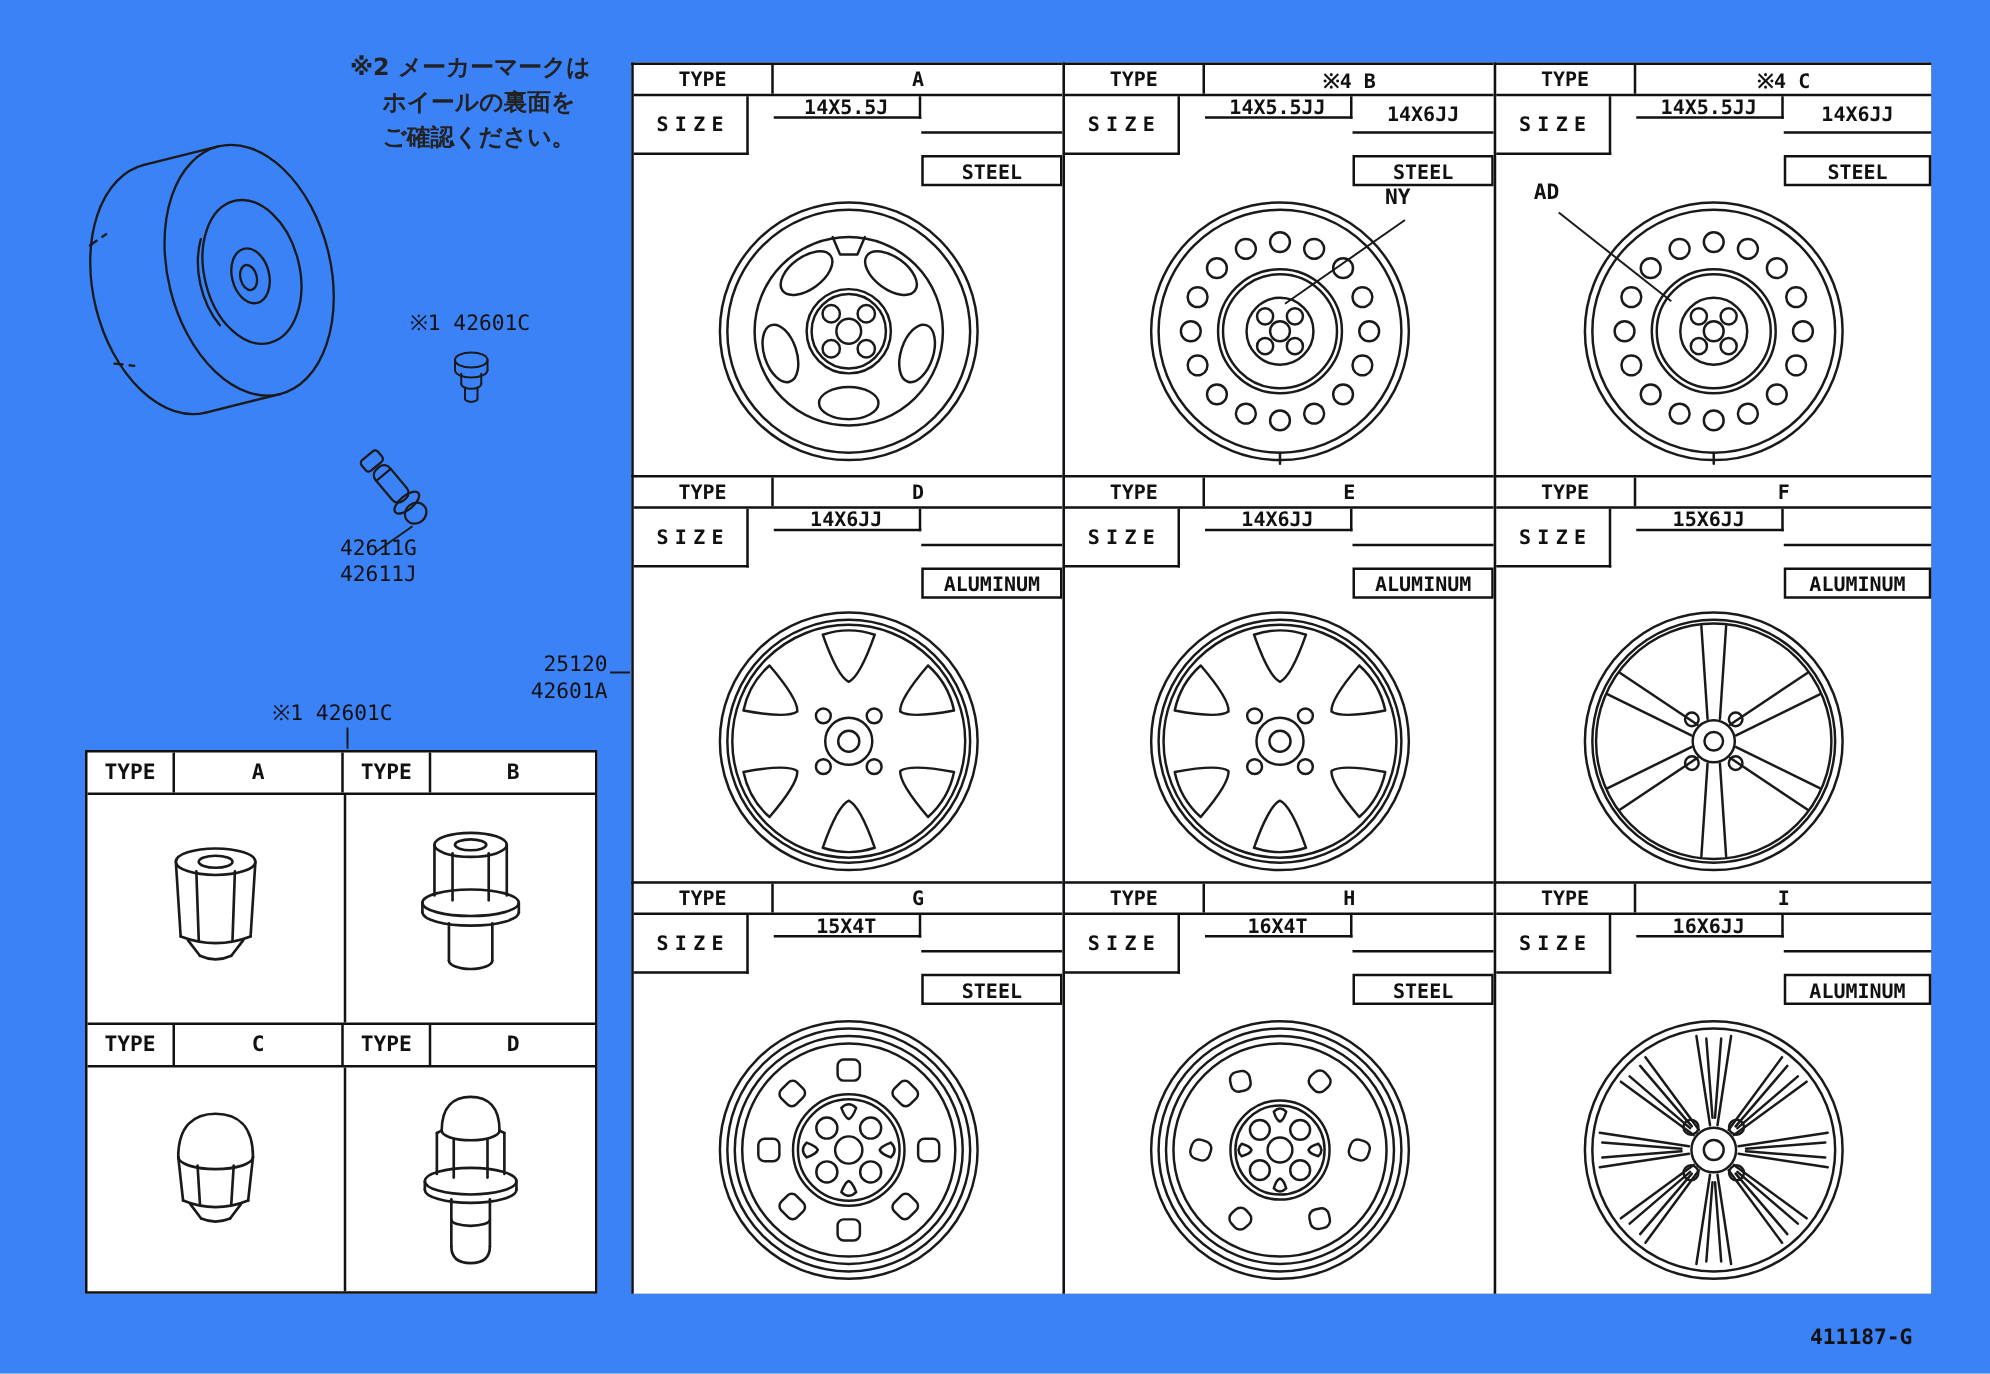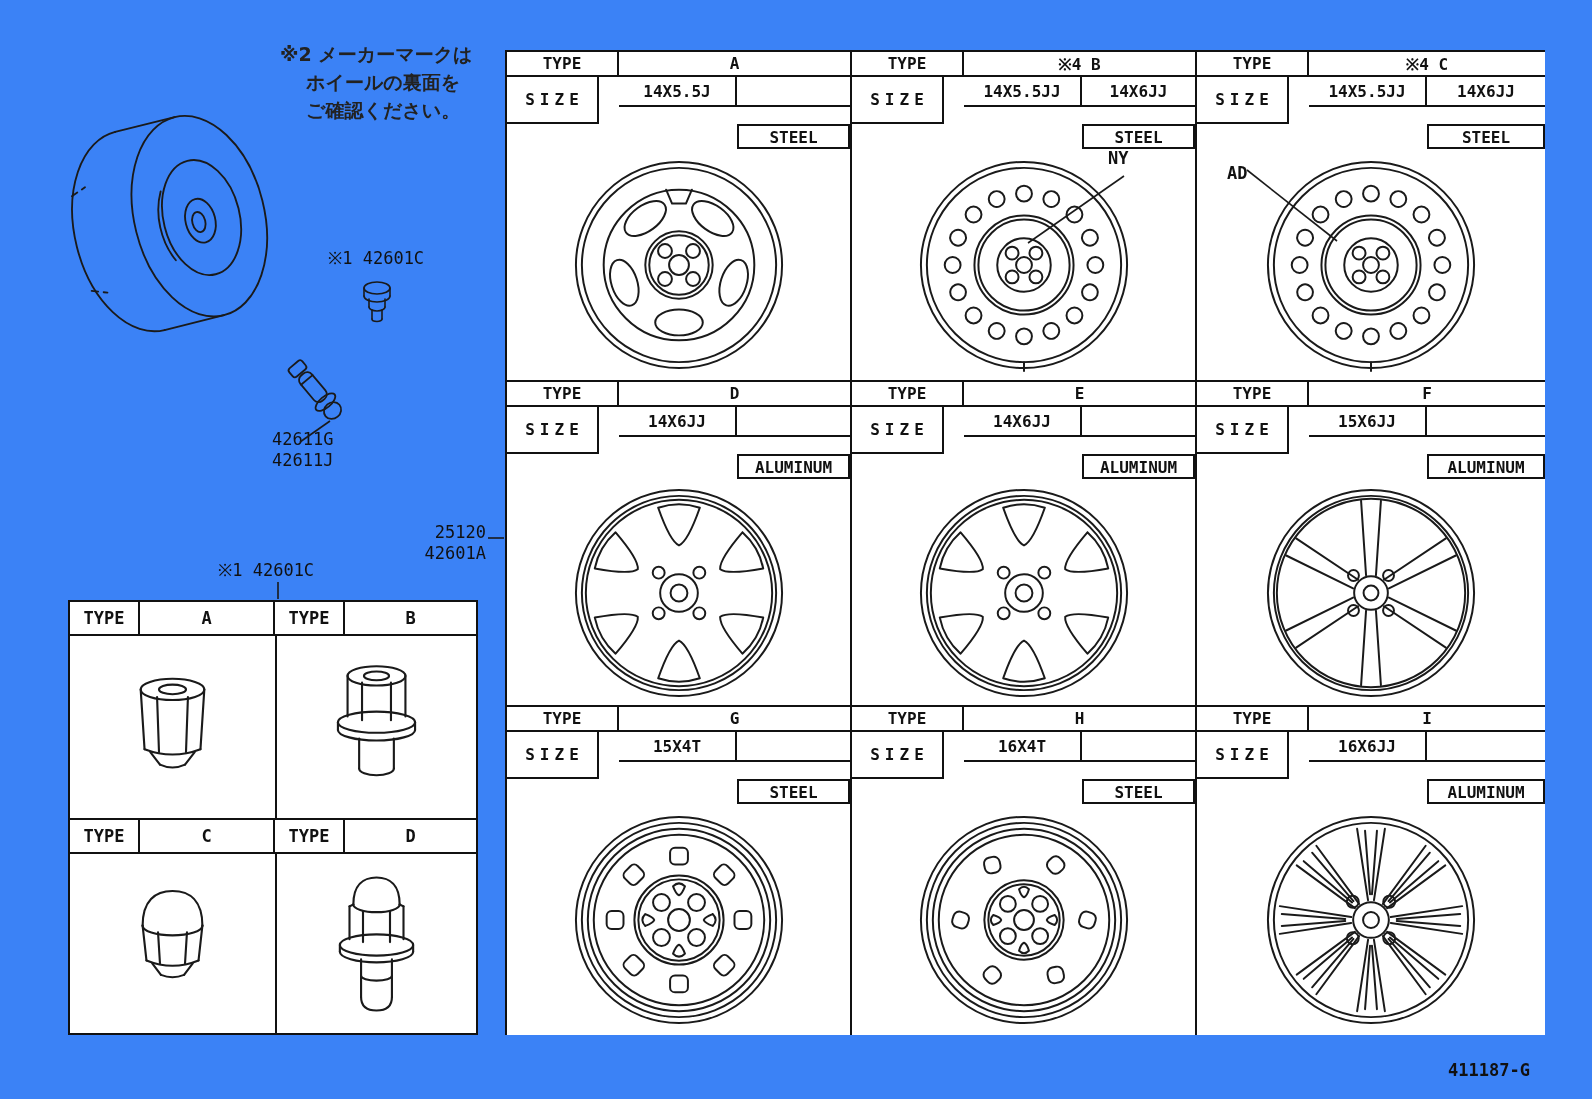--- a/index.html
+++ b/index.html
@@ -34,31 +34,31 @@
     border-right:2px solid #111; border-bottom:2px solid #111;
   }
   .panel { position:relative; border-top:2px solid #111; border-left:2px solid #111; background:#fff; }
   .cell { display:flex; align-items:center; justify-content:center; font-weight:bold; font-size:16px; }
   .row-type { position:absolute; top:0; left:0; right:0; height:25px; border-bottom:2px solid #111; }
   .c-typelabel { position:absolute; left:0; top:0; width:112px; height:23px; border-right:2px solid #111; }
   .c-typeval   { position:absolute; left:112px; right:0; top:0; height:23px; }
   .c-sizelabel { position:absolute; top:25px; left:0; width:92px; height:47px;
                  border-right:2px solid #111; border-bottom:2px solid #111; }
   .c-sizelabel .sz { letter-spacing:5px; margin-right:-5px; }
-  .c-size1 { position:absolute; top:25px; left:112px; width:118px; height:30px;
+  .c-size1 { position:absolute; top:25px; left:112px; width:118px; height:18px;
              border-right:2px solid #111; border-bottom:2px solid #111; }
   .c-size2 { position:absolute; top:25px; left:230px; right:0; height:30px; border-bottom:2px solid #111; }
   .material-box { position:absolute; top:72px; left:230px; right:0; height:25px; border:2px solid #111;
                   display:flex; align-items:flex-end; justify-content:center; font-weight:bold; font-size:16px; }
   .wheel-box { position:absolute; left:0; right:0; top:100px; bottom:2px;
                display:flex; align-items:center; justify-content:center; }
   .wheel-box svg { width:222px; height:222px; }
   .annot { position:absolute; font-weight:bold; font-size:17px; }
   .annot-ny { left:256px; top:96px; }
-  .annot-ad { left:30px;  top:92px;margin-top:19px; }
+  .annot-ad { left:30px;  top:92px; }
 
   
   .nut-table { position:absolute; left:68px; top:600px; width:410px; height:435px; border:2px solid #111; background:#fff; }
   .nt-row { position:absolute; left:0; right:0; }
   .nt-h1 { top:0; height:34px; border-bottom:2px solid #111; }
   .nt-h2 { top:216px; height:36px; border-top:2px solid #111; border-bottom:2px solid #111; }
   .nt-cell { position:absolute; top:0; bottom:0; display:flex; align-items:center; justify-content:center;
              font-weight:bold; font-size:17px; }
   .nt-c1 { left:0; width:70px; border-right:2px solid #111; }
   .nt-c2 { left:70px; width:135px; border-right:2px solid #111; }

